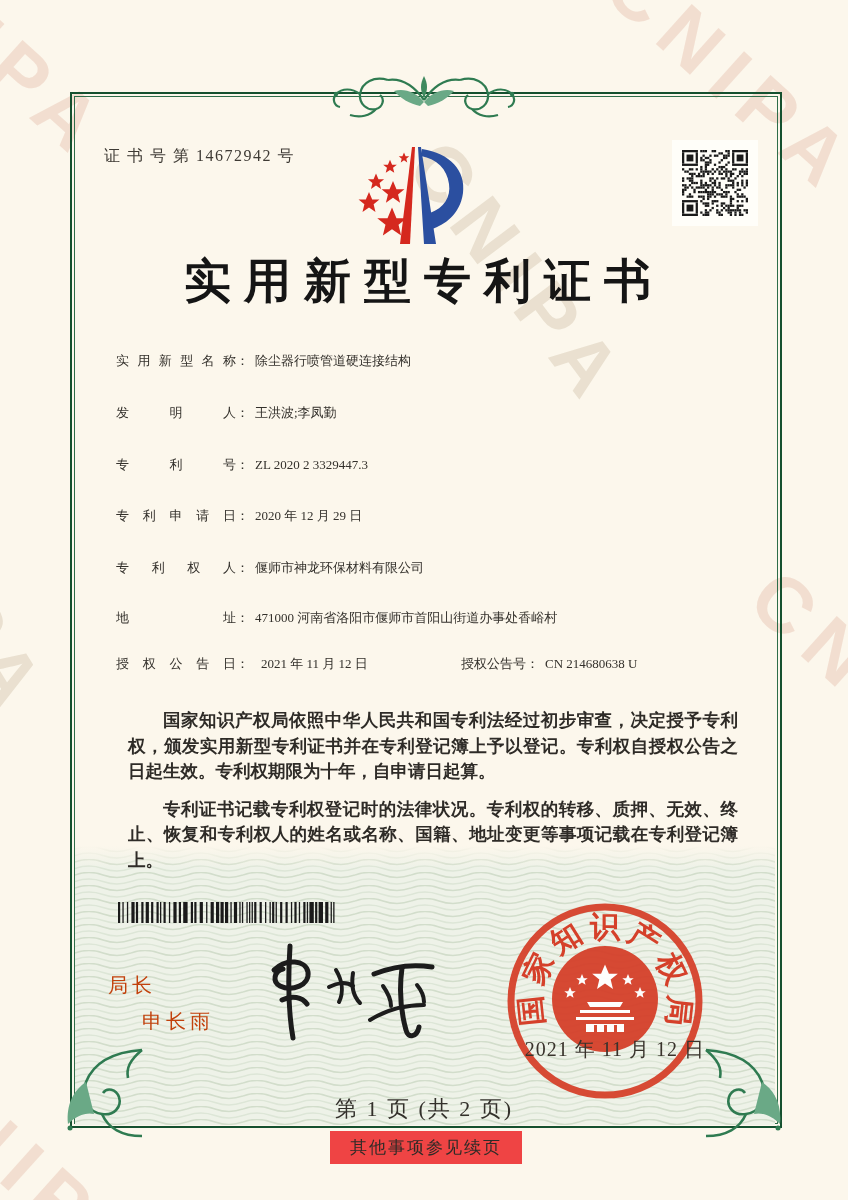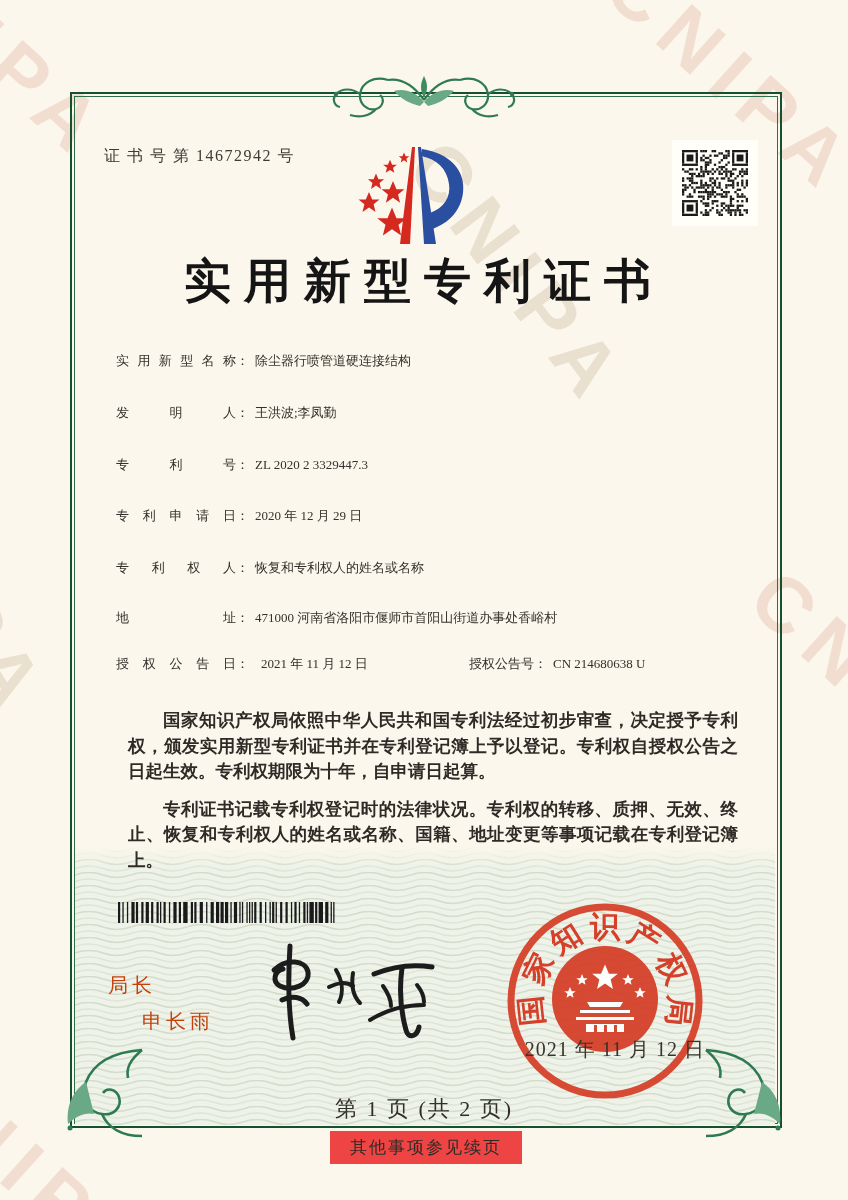--- a/index.html
+++ b/index.html
@@ -39,21 +39,21 @@
   .logo{position:absolute;z-index:3;left:352px;top:141px;}
   .qrbox{position:absolute;z-index:3;left:672px;top:140px;width:86px;height:86px;background:#fffef9;}
   .qrbox svg{position:absolute;left:10px;top:10px;}
   .title{position:absolute;z-index:3;left:0;width:848px;top:250px;text-align:center;
     font-size:47px;font-weight:bold;letter-spacing:13px;color:#151515;}
   .row{position:absolute;z-index:3;left:116px;display:flex;align-items:baseline;
     font-size:13px;color:#33302b;white-space:nowrap;}
   .row .lbl{display:inline-block;width:120px;text-align:justify;text-align-last:justify;}
   .row .val{margin-left:6px;}
   .row .val-fixed{display:inline-block;width:200px;margin-left:12px;}
-  .row .lbl2{margin-left:8px;}
+  .row .lbl2{margin-left:0;}
   .r1{top:352px}.r2{top:404px}.r3{top:456px}.r4{top:507px}
   .r5{top:559px}.r6{top:609px}.r7{top:655px}
   .paras{position:absolute;z-index:3;left:116px;top:696px;width:634px;
     font-size:17.5px;line-height:25.5px;text-align:justify;color:#2e2b27;}
   .paras p{margin:12px;text-indent:2em;font-weight:bold;}
   .barcode{position:absolute;z-index:3;left:118px;top:902px;}
   .signer{position:absolute;z-index:3;left:108px;
     font-family:"Liberation Sans","DejaVu Sans",sans-serif;
     font-size:20px;color:#c2410c;letter-spacing:4px;text-align:right;}
   .signer-title{top:972px;}
@@ -437,21 +437,21 @@
     <span class="val">ZL 2020 2 3329447.3</span>
   </div>
   <div class="row r4">
     <span class="lbl">专利申请日</span>
       <span>：</span>
     <span class="val">2020 年 12 月 29 日</span>
   </div>
   <div class="row r5">
     <span class="lbl">专利权人</span>
       <span>：</span>
-    <span class="val">恢复和专利权人的姓名或名称</span>
+    <span class="val">偃师市神龙环保材料有限公司</span>
   </div>
   <div class="row r6">
     <span class="lbl">地址</span>
       <span>：</span>
     <span class="val">471000 河南省洛阳市偃师市首阳山街道办事处香峪村</span>
   </div>
   <div class="row r7">
     <span class="lbl">授权公告日</span>
       <span>：</span>
     <span class="val val-fixed">2021 年 11 月 12 日</span>

